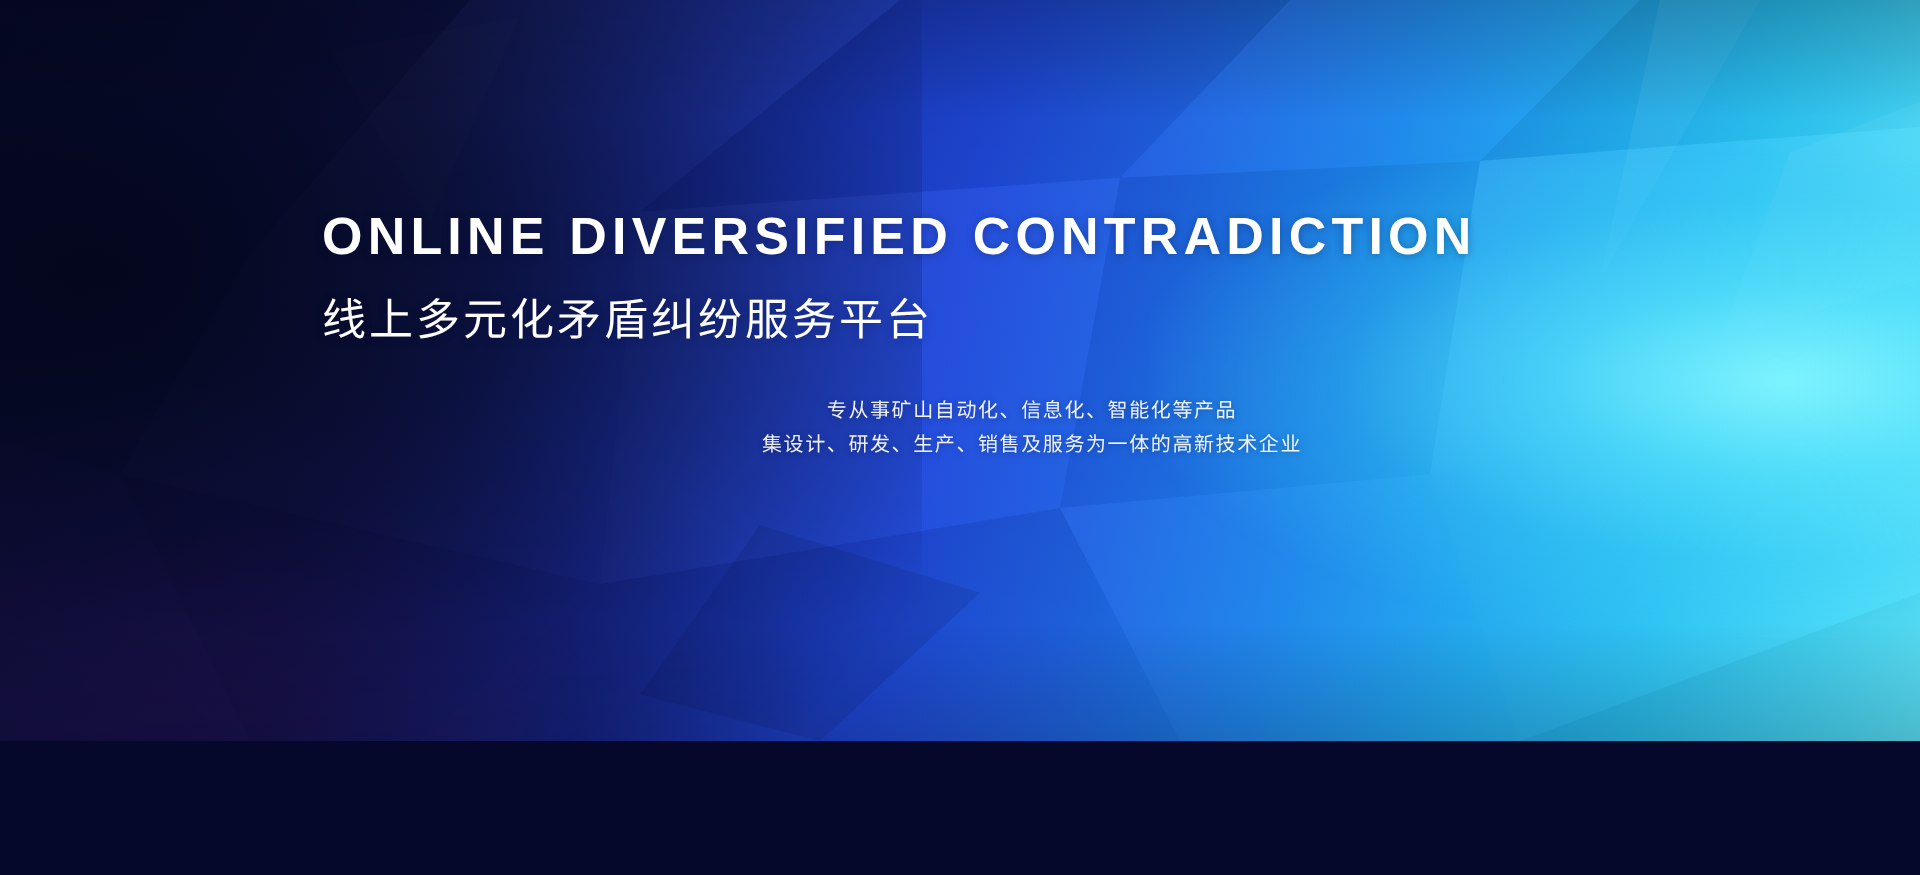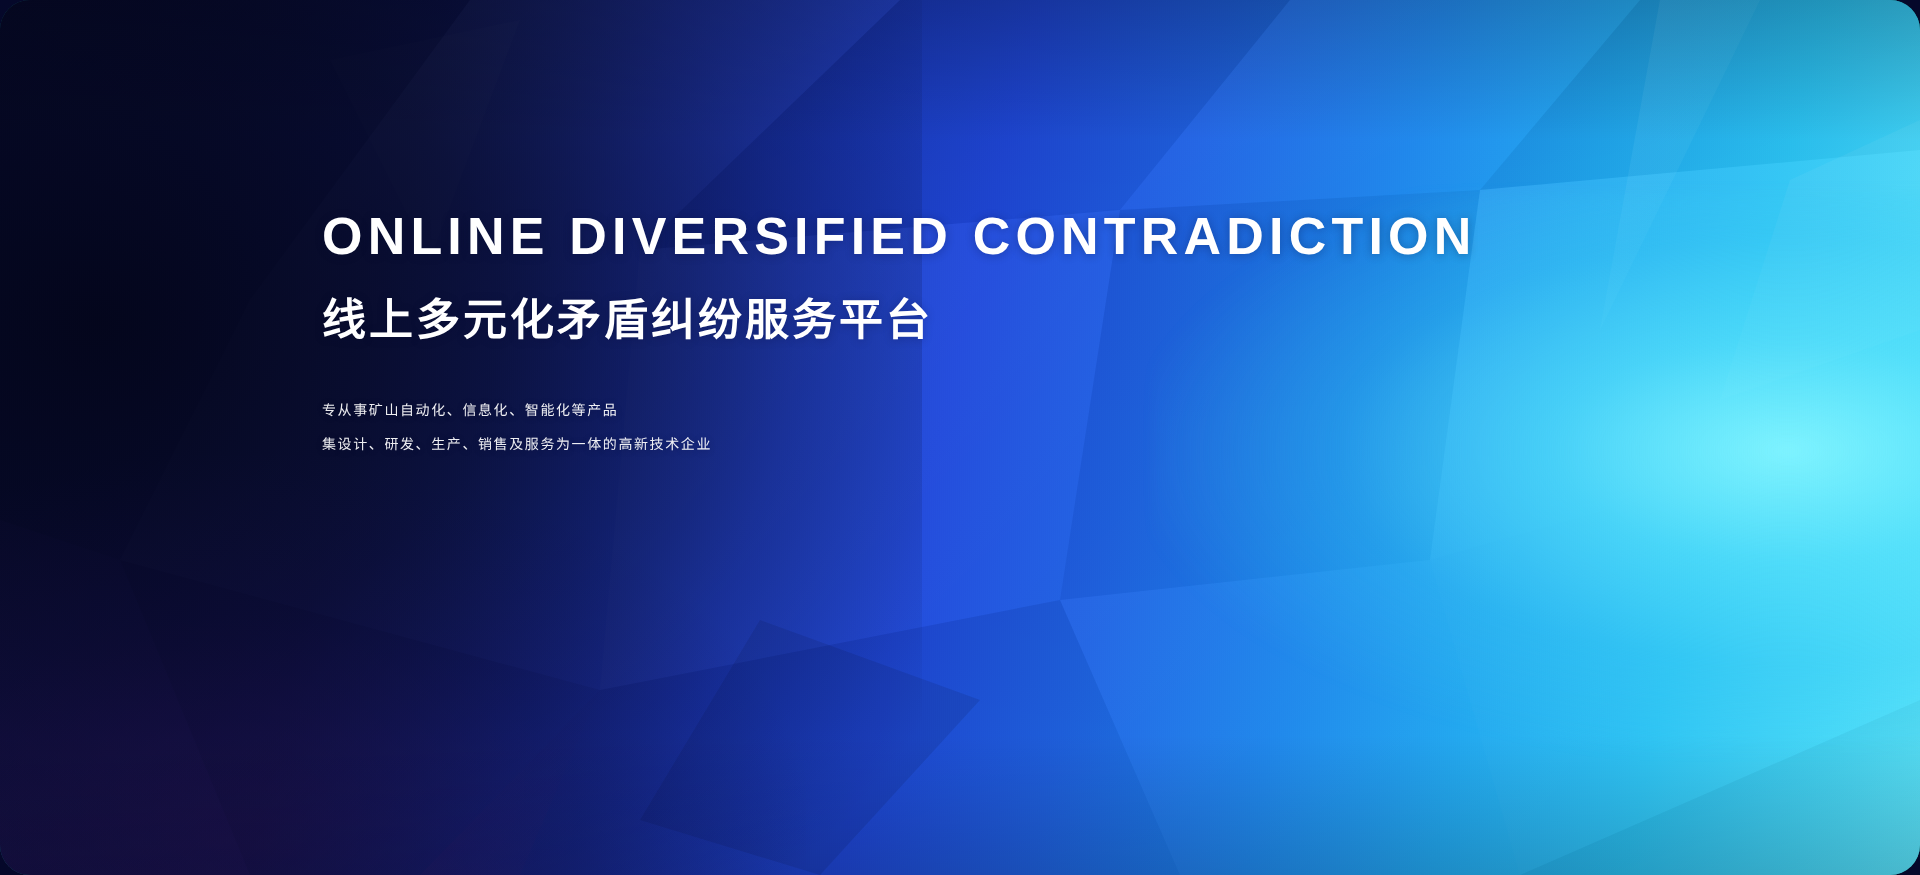--- a/index.html
+++ b/index.html
@@ -8,24 +8,23 @@
     padding: 0;
     background: #05082a;
   }
   body {
     font-family: "Liberation Sans", "DejaVu Sans", sans-serif;
   }
 
   .banner {
     position: relative;
     width: 1920px;
-    height: 875px;
+    height: 741px;
     overflow: hidden;
     background: #0f766e;
-    border-radius: 30px;
   }
 
   
   .bg-base {
     position: absolute;
     inset: 0;
     background:
       linear-gradient(103deg,
         #070b2e 0%,
         #0b1246 11%,
@@ -127,43 +126,44 @@
     margin: 0;
     white-space: nowrap;
     text-shadow: 0 1px 10px rgba(0,12,50,0.30);
   }
 
   .headline-line { display: block; }
 
   .subhead {
     color: #ffffff;
     font-size: 44px;
-    font-weight: 700;
+    font-weight: 400;
     letter-spacing: 3px;
     line-height: 58px;
     margin: 24px 0 0 0;
     white-space: nowrap;
     text-shadow: 0 1px 10px rgba(0,12,50,0.28);
   }
 
   .desc {
     margin: 44px 0 0 0;
     padding: 0;
     list-style: none;
   }
 
   .desc-line {
     display: block;
     color: rgba(255,255,255,0.93);
-    font-size: 14px;
+    font-size: 20px;
     font-weight: 400;
     letter-spacing: 1.6px;
     line-height: 34px;
     white-space: nowrap;
     text-shadow: 0 1px 7px rgba(0,10,45,0.32);
+    text-align: center;
   }
 </style>
 </head>
 <body>
 
 <div class="banner">
 
   <div class="bg-base"></div>
 
   <svg class="facets" viewBox="0 0 1920 875" preserveAspectRatio="none" aria-hidden="true">

